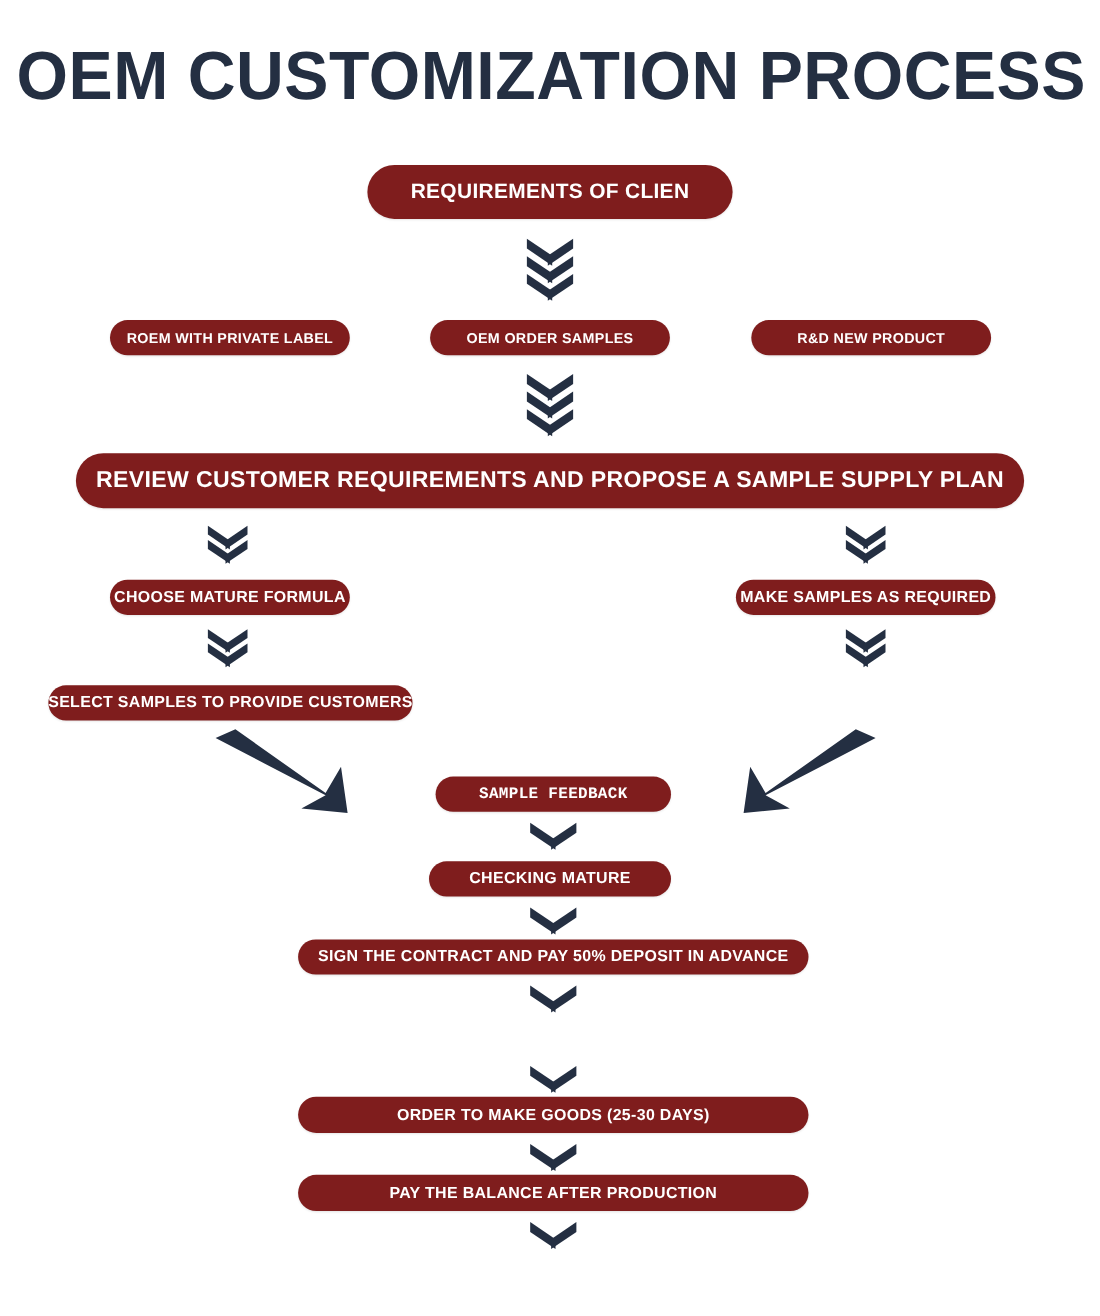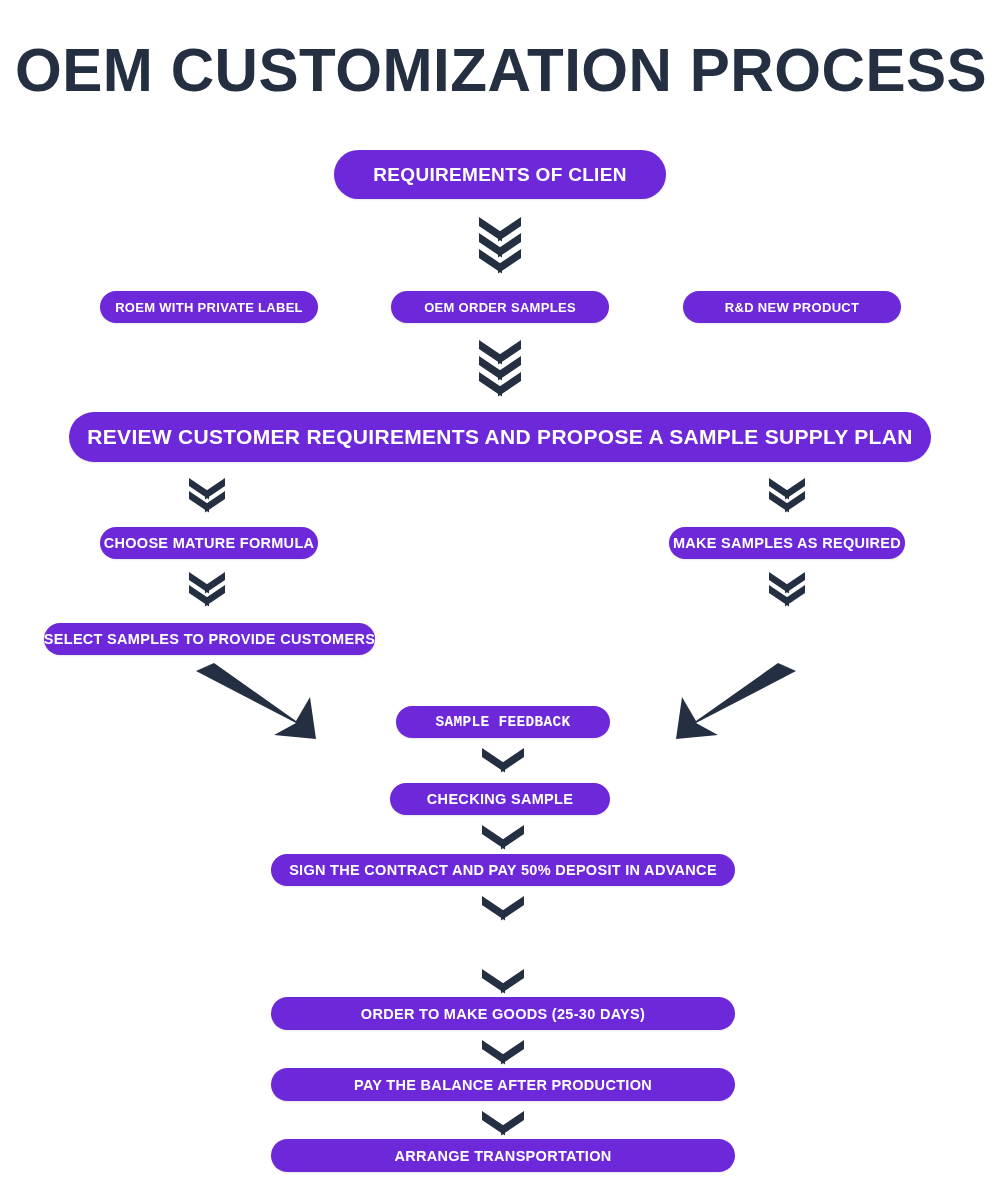--- a/index.html
+++ b/index.html
@@ -33,21 +33,21 @@
     letter-spacing: 0.5px;
     color: #242f42;
     font-family: "Liberation Sans", "DejaVu Sans", sans-serif;
     transform: scaleX(0.97);
     white-space: nowrap;
   }
 
   
   .node {
     position: absolute;
-    background: #6d28d9;
+    background: #7f1d1d;
     color: #ffffff;
     border-radius: 999px;
     display: flex;
     align-items: center;
     justify-content: center;
     text-align: center;
     font-weight: 700;
     letter-spacing: 0.3px;
     white-space: nowrap;
     padding: 0 16px;
@@ -174,21 +174,21 @@
       </g>
     </svg>
   </div>
 
   <div class="node lvl-mid" style="left:396px; top:706px; width:214px; height:32px;font-family:Liberation Mono, monospace;">SAMPLE FEEDBACK</div>
 
   <div class="chev-group" style="left:482px; top:748px;">
     <span class="chev"></span>
   </div>
 
-  <div class="node lvl-stack" style="left:390px; top:783px; width:220px; height:32px;">CHECKING SAMPLE</div>
+  <div class="node lvl-stack" style="left:390px; top:783px; width:220px; height:32px;">CHECKING MATURE</div>
 
   <div class="chev-group" style="left:482px; top:825px;">
     <span class="chev"></span>
   </div>
 
   <div class="node lvl-stack" style="left:271px; top:854px; width:464px; height:32px;">SIGN THE CONTRACT AND PAY 50% DEPOSIT IN ADVANCE</div>
 
   <div class="chev-group" style="left:482px; top:896px;">
     <span class="chev"></span>
   </div>
@@ -203,15 +203,14 @@
   <div class="chev-group" style="left:482px; top:1040px;">
     <span class="chev"></span>
   </div>
 
   <div class="node lvl-stack" style="left:271px; top:1068px; width:464px; height:33px;">PAY THE BALANCE AFTER PRODUCTION</div>
 
   <div class="chev-group" style="left:482px; top:1111px;">
     <span class="chev"></span>
   </div>
 
-  <div class="node lvl-stack" style="left:271px; top:1139px; width:464px; height:33px;">ARRANGE TRANSPORTATION</div>
 
 </div>
 
 </body></html>

